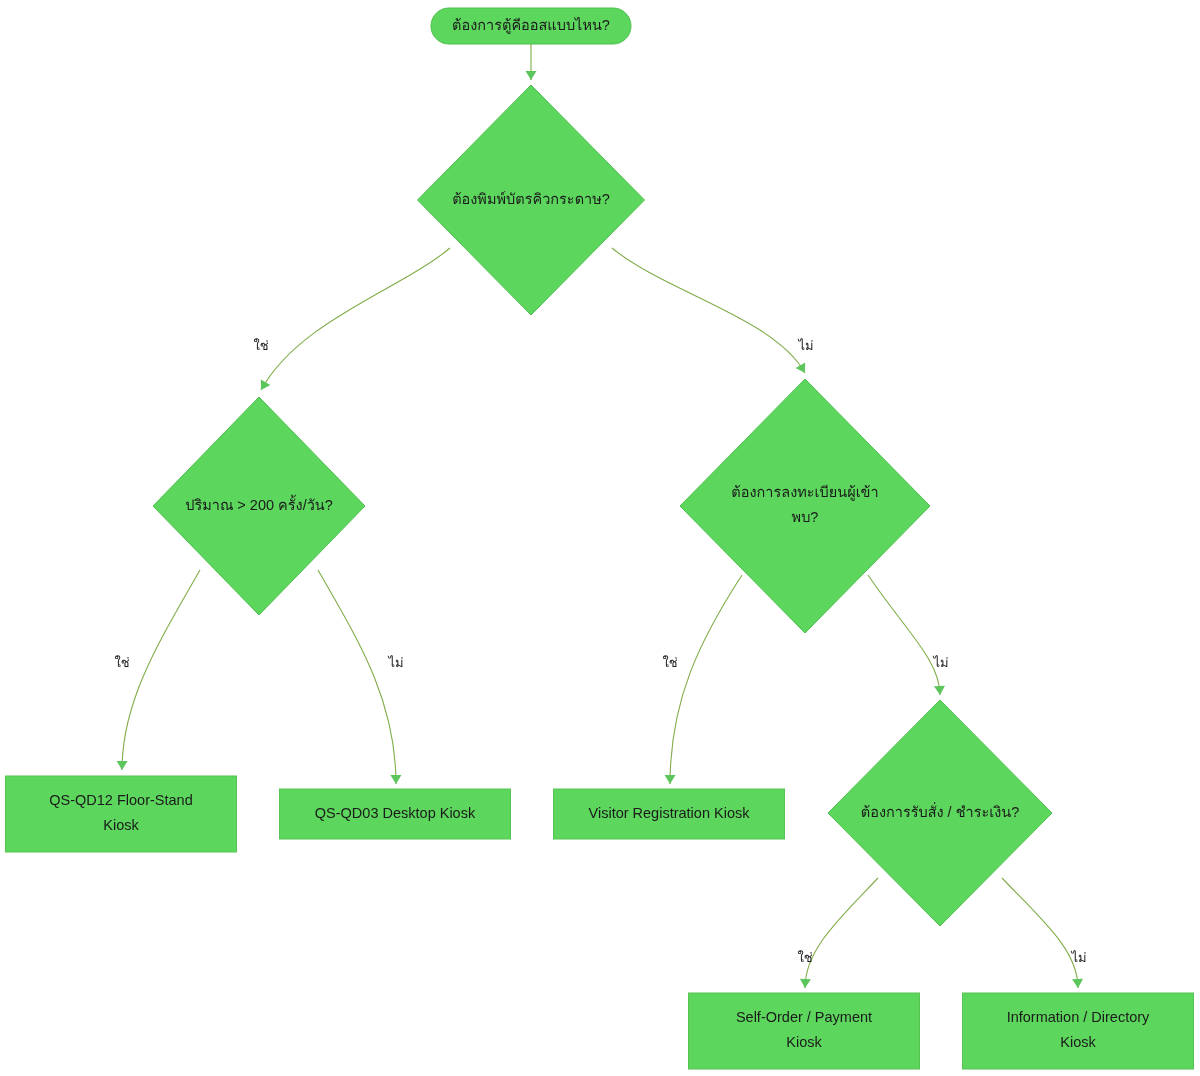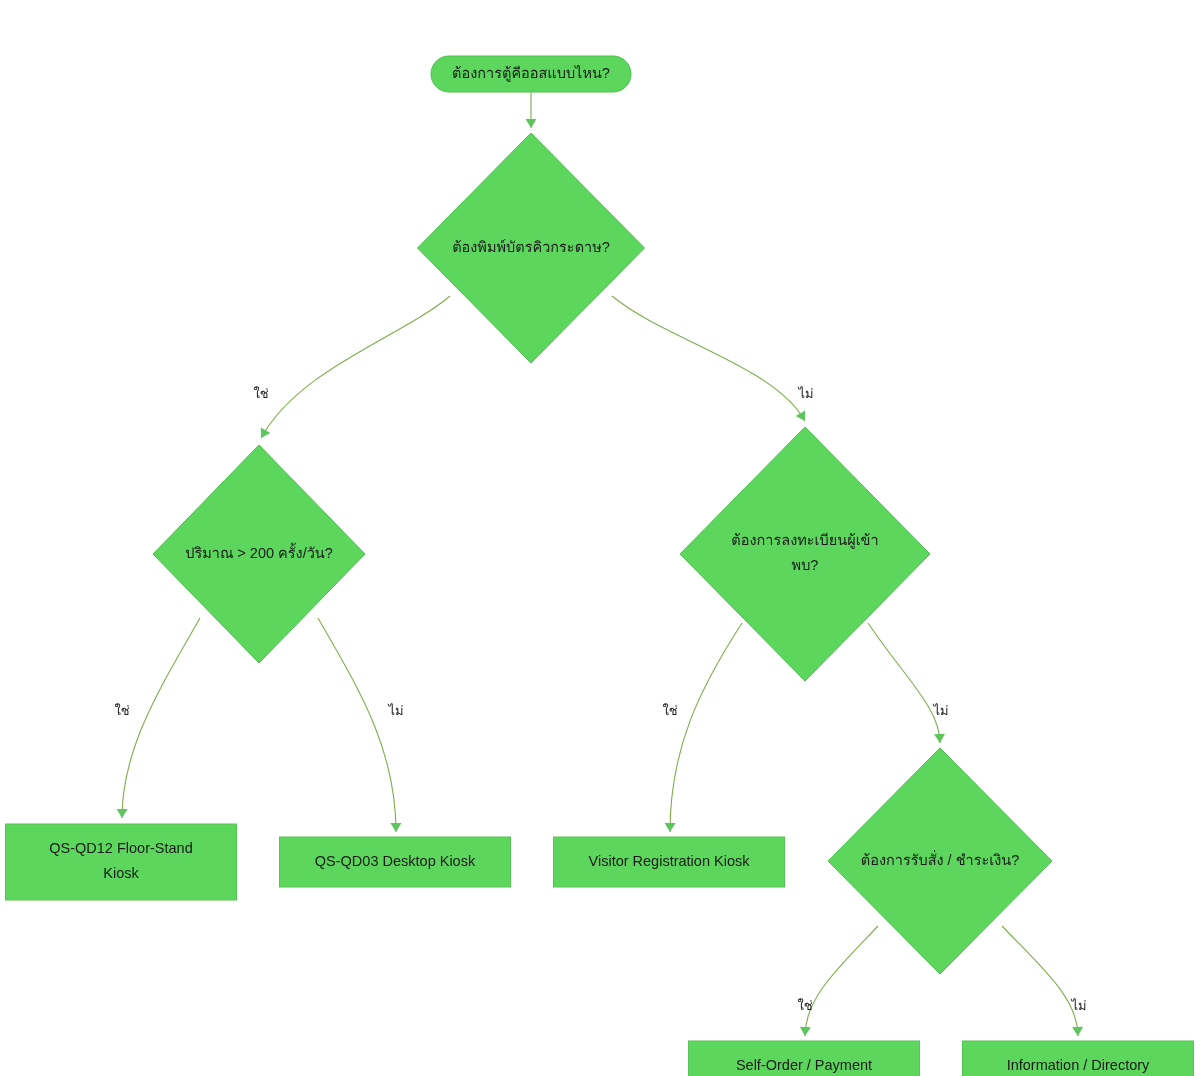--- a/index.html
+++ b/index.html
@@ -11,21 +11,20 @@
   body {
     width: 1200px;
     height: 1076px;
     font-family: "Liberation Sans", "DejaVu Sans", sans-serif;
     overflow: hidden;
   }
   #flow-root {
     position: relative;
     width: 1200px;
     height: 900px;
-    margin-top: 48px;
   }
   svg#flowchart {
     display: block;
     width: 1200px;
     height: 1076px;
   }
   .node-shape {
     fill: #5cd65c;
     stroke: #4cc04c;
     stroke-width: 1;

